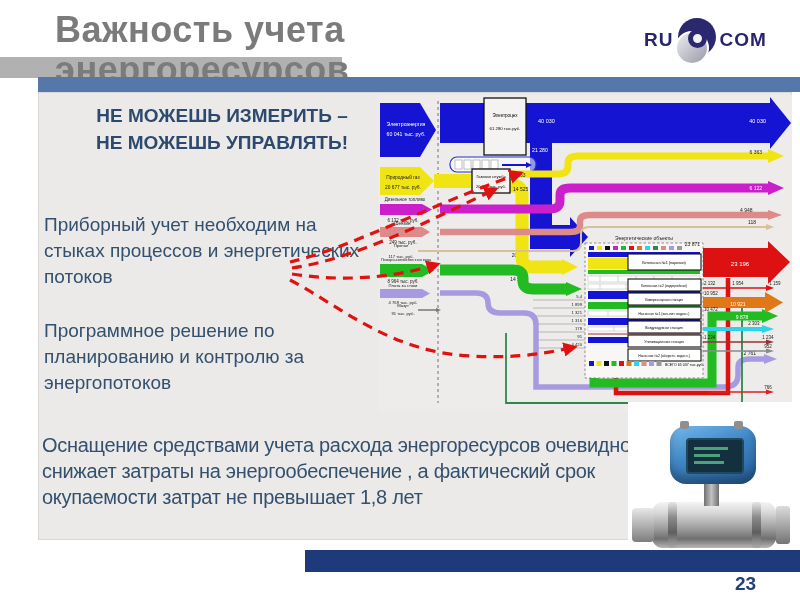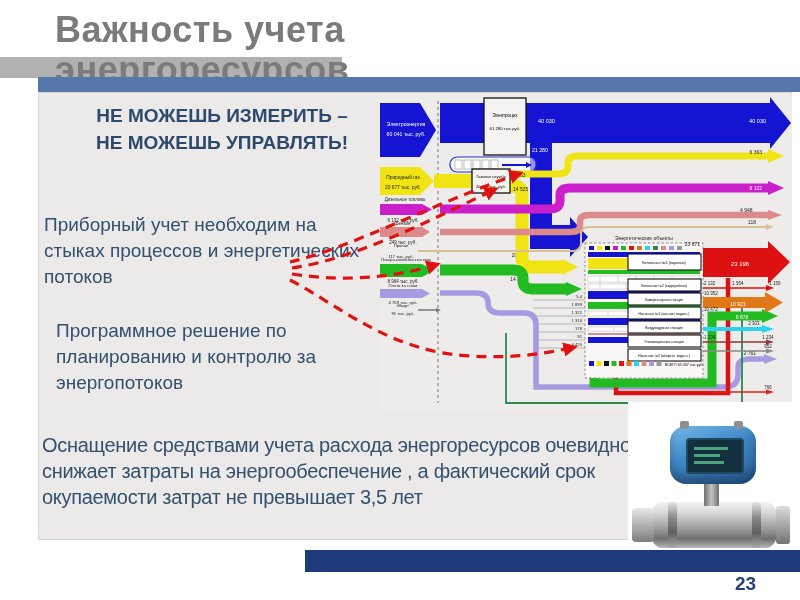--- a/index.html
+++ b/index.html
@@ -20,21 +20,21 @@
               background:linear-gradient(135deg,#ececf2,#9a9aa6);border:2px solid #ffffff;}
   .emb-center{position:absolute;left:12px;top:11px;width:9px;height:9px;border-radius:50%;
               background:#f2f2f6;border:5px solid #2b2870;}
 
   
   .panel{left:38px;top:92px;width:754px;height:448px;background:#ebeae8;border:1px solid #d9d8d6;box-sizing:border-box;}
   .headline{left:61px;top:102px;width:322px;text-align:center;font-size:19px;line-height:27px;
             font-weight:bold;color:#2d4a6e;white-space:pre-line;z-index:2;}
   .para{color:#33506e;z-index:2;}
   .para1{left:44px;top:212px;width:316px;font-size:19px;line-height:26px;}
-  .para2{left:44px;top:318px;width:316px;font-size:19px;line-height:26px;margin-left:12px;}
+  .para2{left:44px;top:318px;width:316px;font-size:19px;line-height:26px;}
   .para3{left:42px;top:432px;width:600px;font-size:20px;line-height:26px;letter-spacing:-0.3px;}
 
   
   .footer-label{left:40px;top:550px;font-size:18px;color:#24407a;z-index:2;}
   .footer-bar{left:305px;top:550px;width:495px;height:22px;background:#1d3a7a;z-index:1;}
   .page-number{left:735px;top:573px;font-size:19px;font-weight:bold;color:#24407a;text-align:right;}
 
   
   .sankey{left:378px;top:95px;z-index:1;}
   .overlay{left:0;top:0;z-index:5;pointer-events:none;}
@@ -65,27 +65,36 @@
 </style>
 </head>
 <body>
 
 <div class="slide">
 
   <div class="abs title-gray-bar"></div>
   <div class="abs slide-title">Важность учета
 энергоресурсов</div>
   <div class="abs accent-bar"></div>
+  <div class="abs logo">
+    <span class="logo-text">RU</span>
+    <span class="emb">
+      <span class="emb-dark"></span>
+      <span class="emb-silver"></span>
+      <span class="emb-center"></span>
+    </span>
+    <span class="logo-text">COM</span>
+  </div>
 
   <div class="abs panel"></div>
   <div class="abs headline">НЕ МОЖЕШЬ ИЗМЕРИТЬ –
 НЕ МОЖЕШЬ УПРАВЛЯТЬ!</div>
   <div class="abs para para1">Приборный учет необходим на стыках процессов и энергетических потоков</div>
   <div class="abs para para2">Программное решение по планированию и контролю за энергопотоков</div>
-  <div class="abs para para3">Оснащение средствами учета расхода энергоресурсов очевидно снижает затраты на энергообеспечение , а фактический срок окупаемости затрат не превышает 3,5 лет</div>
+  <div class="abs para para3">Оснащение средствами учета расхода энергоресурсов очевидно снижает затраты на энергообеспечение , а фактический срок окупаемости затрат не превышает 1,8 лет</div>
 
   <svg class="abs sankey" width="414" height="316" viewBox="0 0 414 316">
     <rect x="0" y="0" width="414" height="316" fill="#edecea"></rect>
     <line x1="60" y1="6" x2="60" y2="308" stroke="#555" stroke-width="0.8" stroke-dasharray="3,3"></line>
 
     <g stroke="#aaaaaa" stroke-width="0.8">
       <line x1="155" y1="205" x2="207" y2="205"></line>
         <line x1="155" y1="213" x2="207" y2="213"></line>
       <line x1="155" y1="221" x2="207" y2="221"></line>
         <line x1="155" y1="229" x2="207" y2="229"></line>

